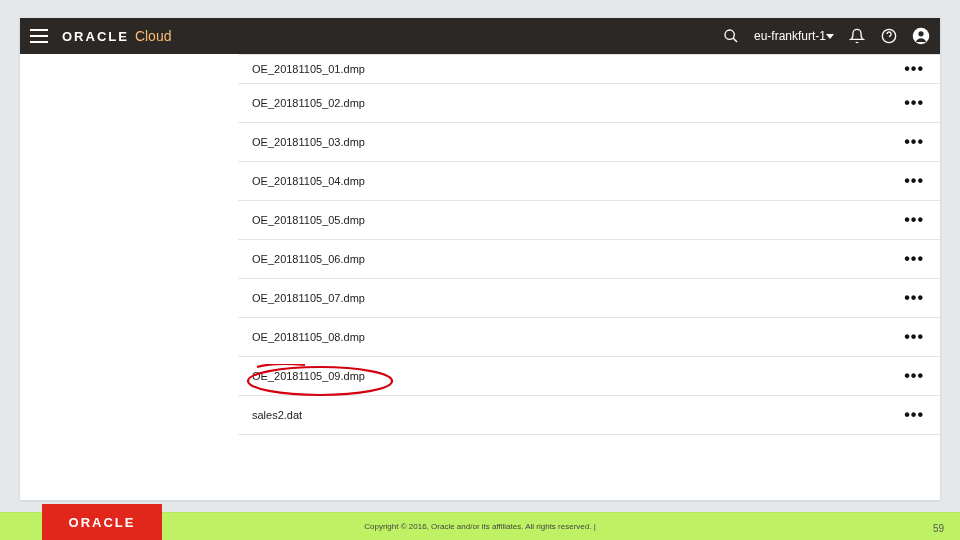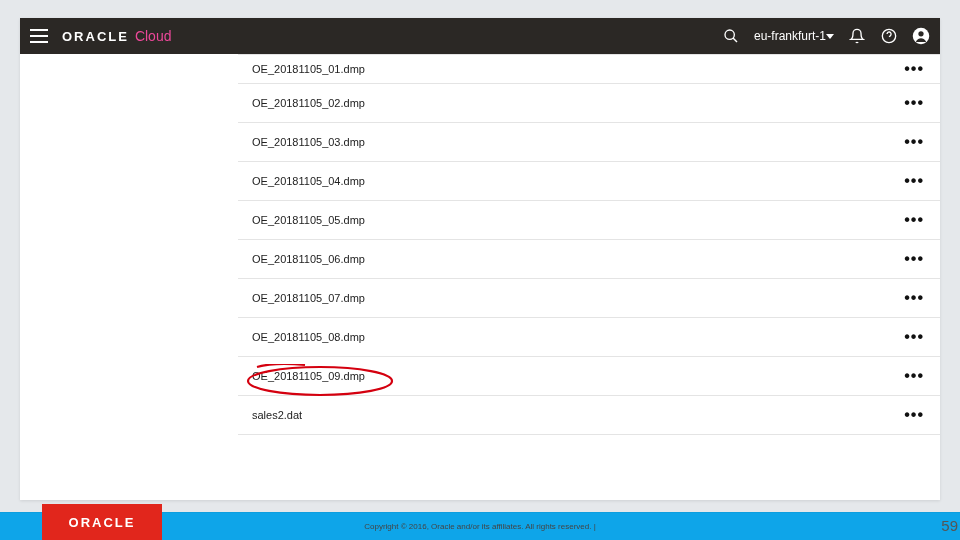--- a/index.html
+++ b/index.html
@@ -49,21 +49,21 @@
     }
     .oracle-word {
       font-weight: 700;
       font-size: 13px;
       letter-spacing: 2px;
       color: #fff;
     }
     .cloud-word {
       font-size: 14px;
       font-weight: 300;
-      color: #ec4899;
+      color: #fdba74;
     }
     .topbar-spacer { flex: 1; }
     .topbar-right {
       display: flex;
       align-items: center;
       gap: 14px;
     }
     .icon-btn {
       width: 18px;
       height: 18px;
@@ -130,21 +130,21 @@
       height: 34px;
       pointer-events: none;
       z-index: 5;
     }
     .footer-bar {
       position: absolute;
       left: 0;
       right: 0;
       bottom: 0;
       height: 28px;
-      background: #0ea5e9;
+      background: #bef264;
       display: flex;
       align-items: center;
       border-top: 1px solid rgba(0,0,0,0.04);
     }
     .footer-logo {
       position: absolute;
       left: 42px;
       bottom: 0;
       width: 120px;
       height: 36px;
@@ -158,23 +158,23 @@
       letter-spacing: 2px;
     }
     .footer-center {
       flex: 1;
       text-align: center;
       font-size: 8px;
       color: #444;
     }
     .footer-page {
       position: absolute;
-      right: 2px;
+      right: 16px;
       bottom: 6px;
-      font-size: 15px;
+      font-size: 10px;
       color: #555;
     }
   </style>
 </head>
 <body>
 
 <div class="slide">
 
   <div class="topbar">
     <div class="hamburger">

